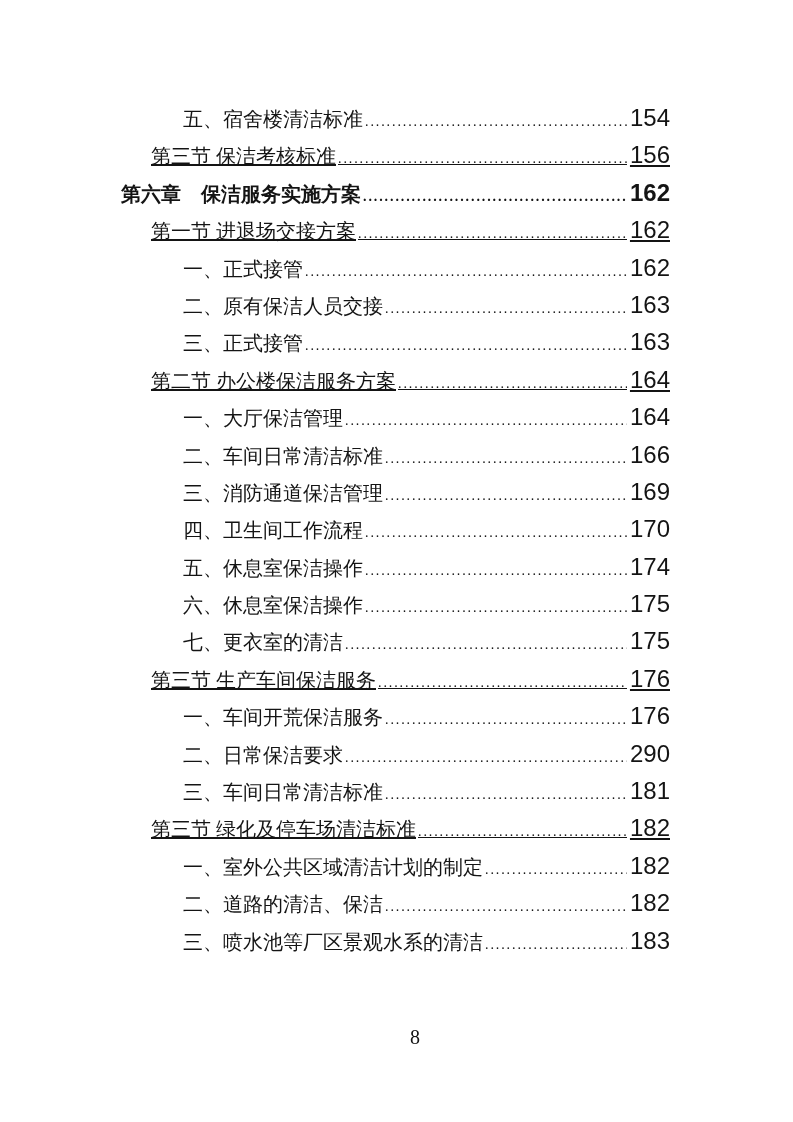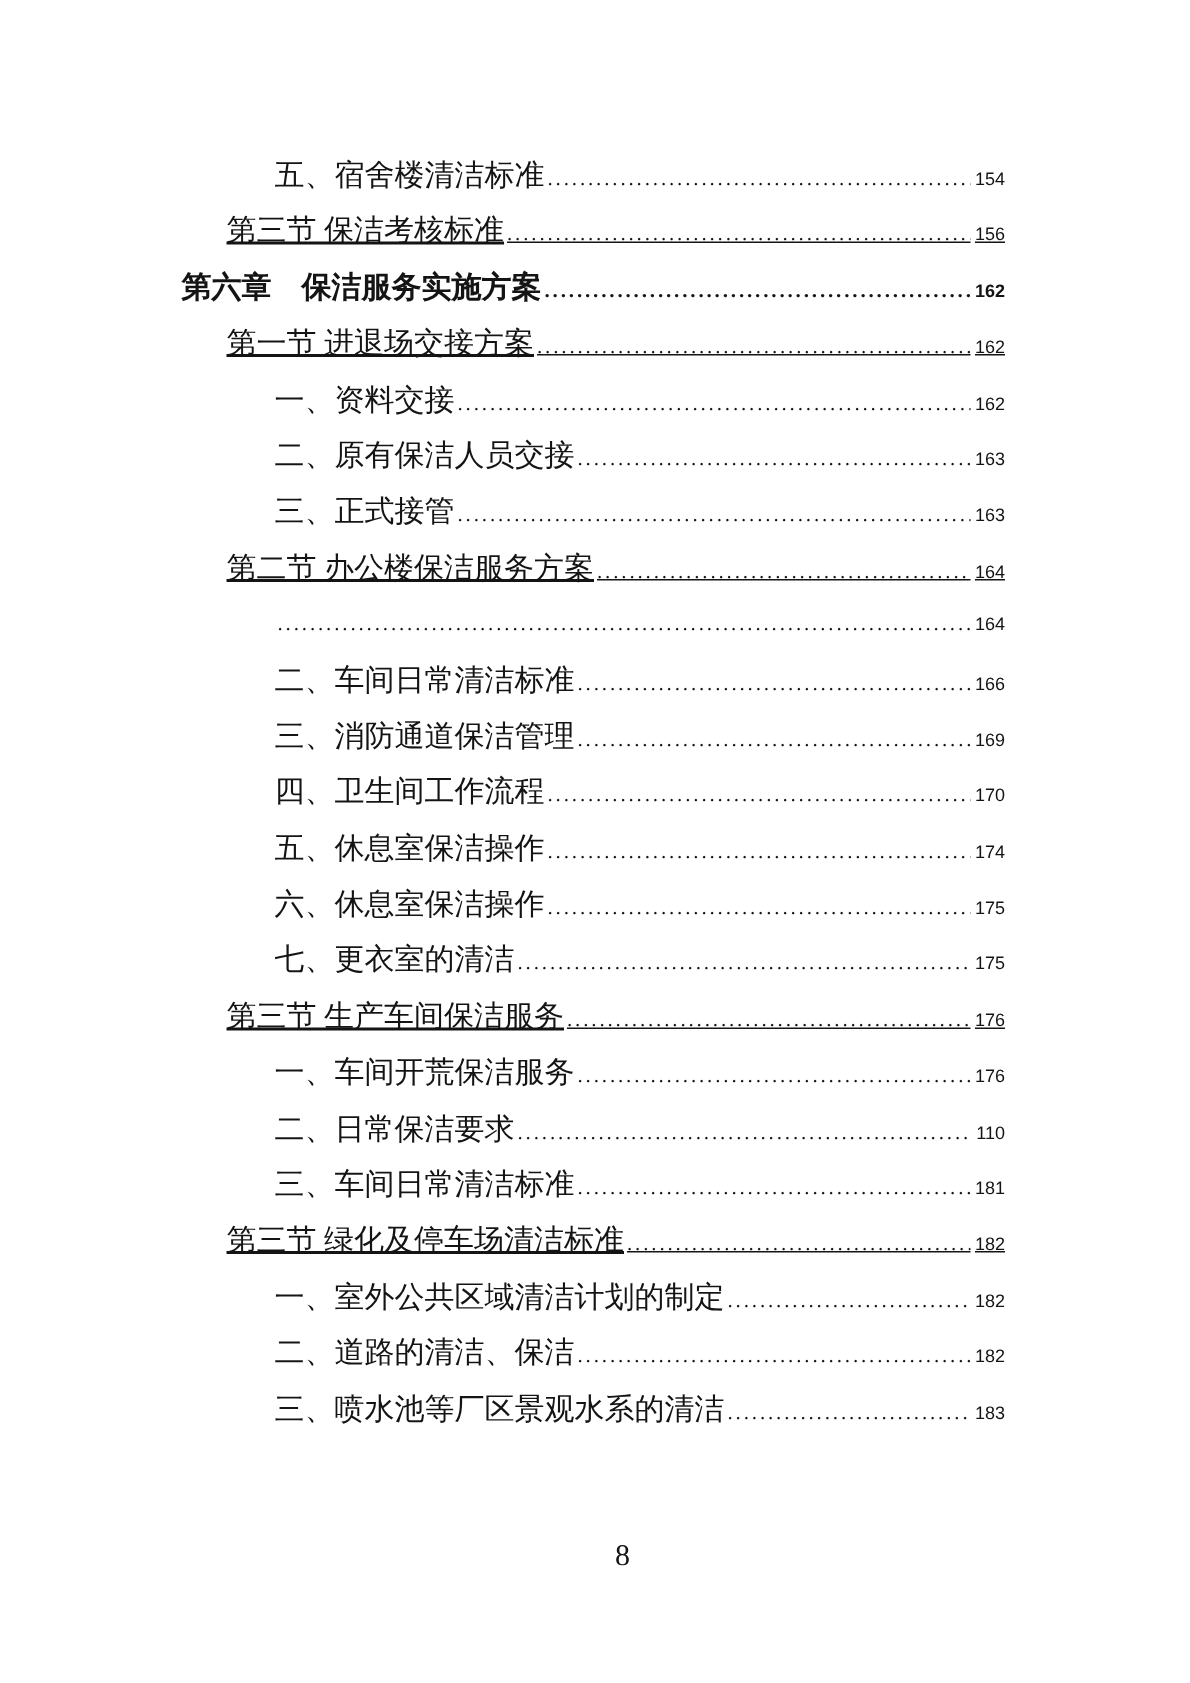--- a/index.html
+++ b/index.html
@@ -46,21 +46,21 @@
     letter-spacing: 1.9px;
     margin: 0 3px 0 2px;
     color: #141414;
   }
   .toc-dots::after {
     content: "..........................................................................................................................................................";
   }
   .toc-page {
     flex: 0 0 auto;
     font-family: "Liberation Sans", "DejaVu Sans", sans-serif;
-    font-size: 12px;
+    font-size: 24px;
     white-space: nowrap;
   }
   .footer {
     position: absolute;
     top: 1026px;
     left: 0;
     right: 0;
     padding-left: 37px;
     text-align: center;
     font-family: "Liberation Serif", "DejaVu Serif", serif;
@@ -87,40 +87,41 @@
     <span class="toc-title">第六章　保洁服务实施方案</span>
     <span class="toc-dots"></span>
     <span class="toc-page">162</span>
   </div>
       <div class="toc-row lvl1">
     <span class="toc-title">第一节 进退场交接方案</span>
     <span class="toc-dots"></span>
     <span class="toc-page">162</span>
   </div>
       <div class="toc-row lvl2">
-    <span class="toc-title">一、资料交接</span>
+    <span class="toc-title">一、正式接管</span>
     <span class="toc-dots"></span>
     <span class="toc-page">162</span>
   </div>
       <div class="toc-row lvl2">
     <span class="toc-title">二、原有保洁人员交接</span>
     <span class="toc-dots"></span>
     <span class="toc-page">163</span>
   </div>
       <div class="toc-row lvl2">
     <span class="toc-title">三、正式接管</span>
     <span class="toc-dots"></span>
     <span class="toc-page">163</span>
   </div>
       <div class="toc-row lvl1">
     <span class="toc-title">第二节 办公楼保洁服务方案</span>
     <span class="toc-dots"></span>
     <span class="toc-page">164</span>
   </div>
       <div class="toc-row lvl2">
+    <span class="toc-title">一、大厅保洁管理</span>
     <span class="toc-dots"></span>
     <span class="toc-page">164</span>
   </div>
       <div class="toc-row lvl2">
     <span class="toc-title">二、车间日常清洁标准</span>
     <span class="toc-dots"></span>
     <span class="toc-page">166</span>
   </div>
       <div class="toc-row lvl2">
     <span class="toc-title">三、消防通道保洁管理</span>
@@ -153,21 +154,21 @@
     <span class="toc-page">176</span>
   </div>
       <div class="toc-row lvl2">
     <span class="toc-title">一、车间开荒保洁服务</span>
     <span class="toc-dots"></span>
     <span class="toc-page">176</span>
   </div>
       <div class="toc-row lvl2">
     <span class="toc-title">二、日常保洁要求</span>
     <span class="toc-dots"></span>
-    <span class="toc-page">110</span>
+    <span class="toc-page">290</span>
   </div>
       <div class="toc-row lvl2">
     <span class="toc-title">三、车间日常清洁标准</span>
     <span class="toc-dots"></span>
     <span class="toc-page">181</span>
   </div>
       <div class="toc-row lvl1">
     <span class="toc-title">第三节 绿化及停车场清洁标准</span>
     <span class="toc-dots"></span>
     <span class="toc-page">182</span>

